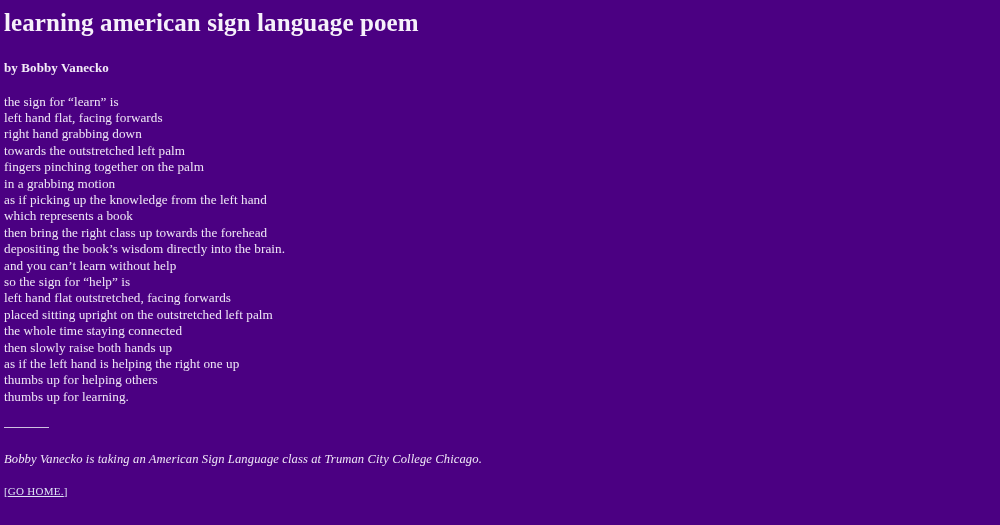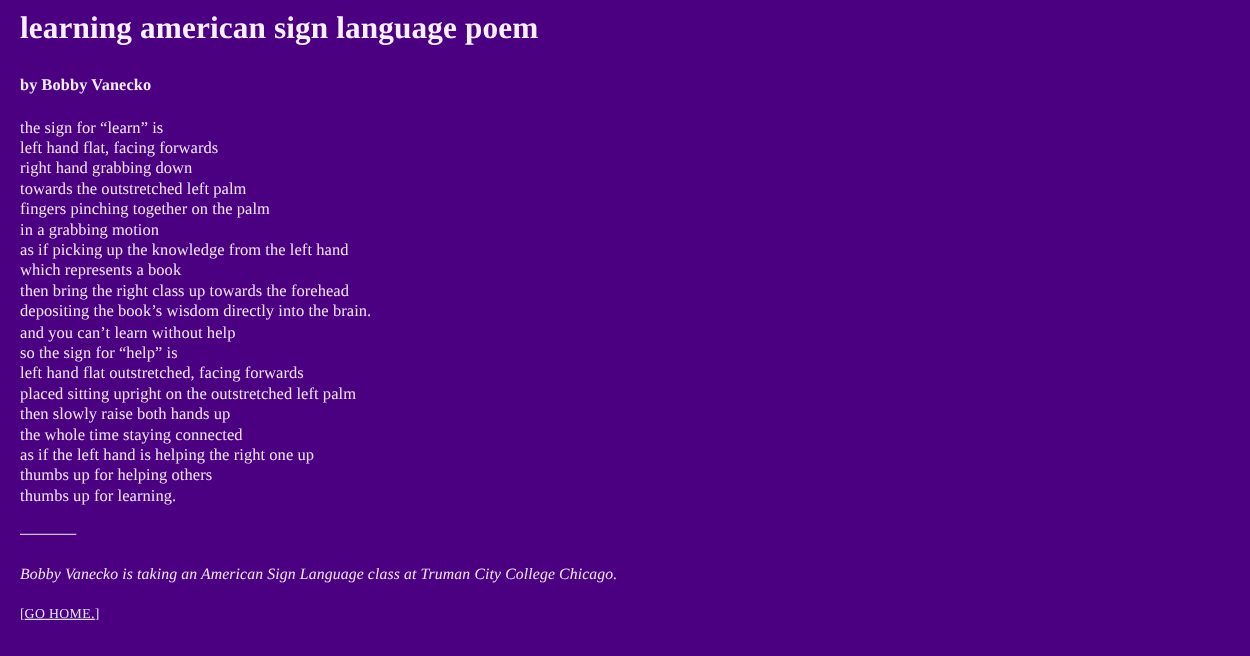--- a/index.html
+++ b/index.html
@@ -8,21 +8,21 @@
   }
   body {
     width: 1000px;
     height: 525px;
     background: #4B0082;
     font-family: "Liberation Serif", "DejaVu Serif", serif;
     color: #f2eaf7;
     overflow: hidden;
   }
   .page {
-    padding: 6px 8px 0 16px;
+    padding: 6px 8px 0 4px;
     box-sizing: border-box;
     width: 1000px;
     height: 525px;
   }
   .poem-title {
     font-family: "Liberation Serif", "DejaVu Serif", serif;
     font-size: 25px;
     font-weight: bold;
     line-height: 1.18;
     letter-spacing: 0.1px;
@@ -100,22 +100,22 @@
     <div class="poem-line">fingers pinching together on the palm</div>
     <div class="poem-line">in a grabbing motion</div>
     <div class="poem-line">as if picking up the knowledge from the left hand</div>
     <div class="poem-line">which represents a book</div>
     <div class="poem-line">then bring the right class up towards the forehead</div>
     <div class="poem-line">depositing the book’s wisdom directly into the brain.</div>
     <div class="poem-line">and you can’t learn without help</div>
     <div class="poem-line">so the sign for “help” is</div>
     <div class="poem-line">left hand flat outstretched, facing forwards</div>
     <div class="poem-line">placed sitting upright on the outstretched left palm</div>
+    <div class="poem-line">the whole time staying connected</div>
     <div class="poem-line">then slowly raise both hands up</div>
-    <div class="poem-line">the whole time staying connected</div>
     <div class="poem-line">as if the left hand is helping the right one up</div>
     <div class="poem-line">thumbs up for helping others</div>
     <div class="poem-line">thumbs up for learning.</div>
   </div>
 
   <div class="divider-wrap">
     <hr class="divider">
   </div>
 
   <div class="bio">Bobby Vanecko is taking an American Sign Language class at Truman City College Chicago.</div>

